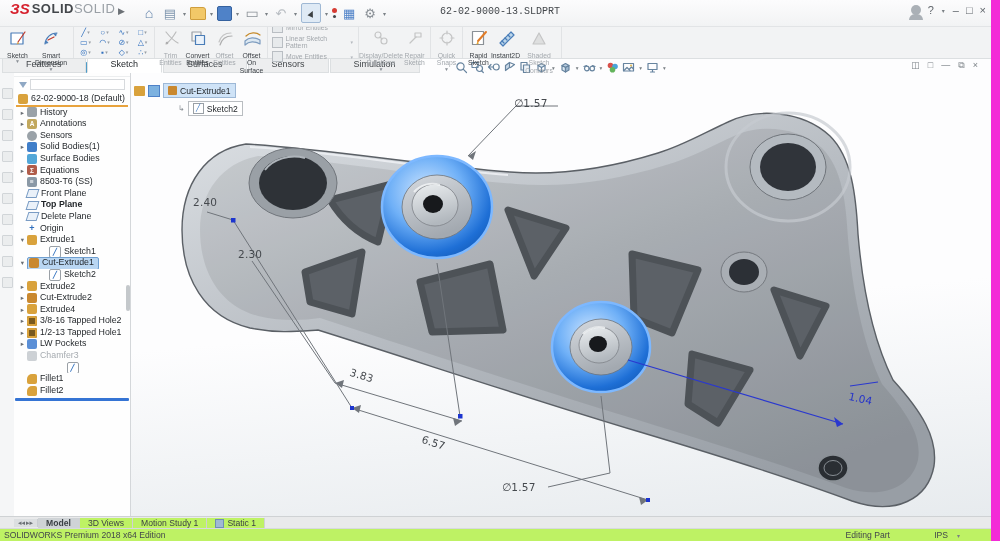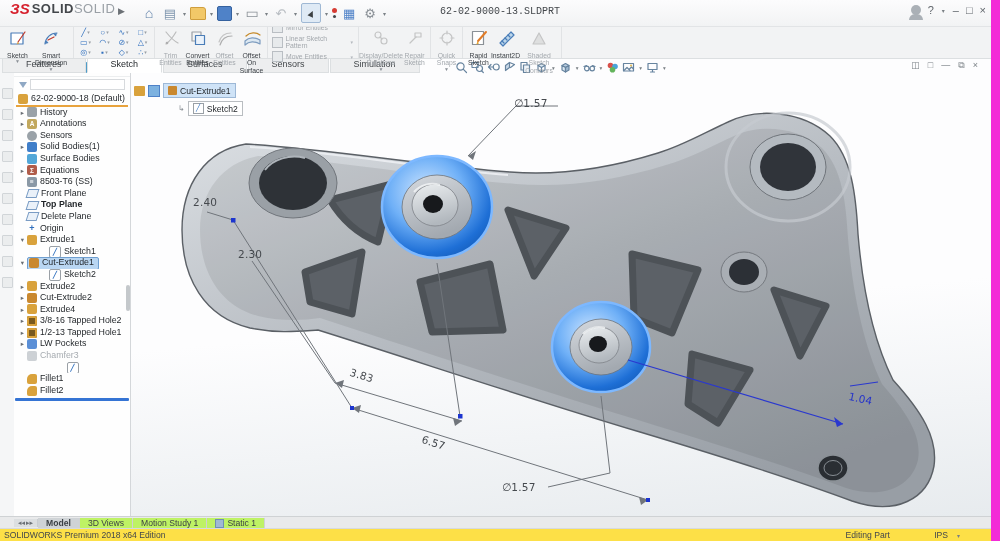--- a/index.html
+++ b/index.html
@@ -107,21 +107,21 @@
 
 .dim{position:absolute;font-family:"DejaVu Sans",sans-serif;font-size:10.5px;color:#45494e;z-index:10;transform-origin:left top;letter-spacing:.2px;}
 .dim.sel{color:#2634c9;}
 #partsvg{position:absolute;left:0;top:0;width:1000px;height:541px;z-index:5;pointer-events:none;}
 
 .bottombar{position:absolute;left:0;bottom:12px;width:100%;height:12px;background:#e9eaeb;border-top:1px solid #cfd2d4;z-index:30;display:flex;align-items:center;font-size:8.6px;color:#3a3f44;}
 .bnav{display:flex;align-items:center;gap:1px;background:#dcdfe1;padding:0 4px;border-right:1px solid #c9cdd1;margin-left:14px;font-size:7px;color:#6b7075;}
 .btab{display:flex;align-items:center;gap:3px;padding:0 8px;border-right:1px solid #cfd2d4;background:#bef264;}
 .btab.active{background:#cfd3d6;font-weight:bold;}
 .btab .sic{width:7px;height:7px;background:#9fb8d4;border:1px solid #6f8fb4;}
-.statusbar{position:absolute;left:0;bottom:0;width:100%;height:12px;background:#fde047;border-top:1px solid #d7dadd;z-index:30;font-size:8.6px;color:#43474b;display:flex;align-items:center;}
+.statusbar{position:absolute;left:0;bottom:0;width:100%;height:12px;background:#bef264;border-top:1px solid #d7dadd;z-index:30;font-size:8.6px;color:#43474b;display:flex;align-items:center;}
 .statusbar .left{margin-left:4px;}
 .statusbar .mode{position:absolute;right:110px;}
 .statusbar .units{position:absolute;right:52px;}
 .statusbar .ucaret{position:absolute;right:40px;font-size:6px;color:#7a8085;}
 .pinkstrip{position:absolute;right:0;top:0;width:9px;height:541px;background:#f32bd7;z-index:40;}
 </style>
 </head>
 <body>
 
 <div id="stage">

